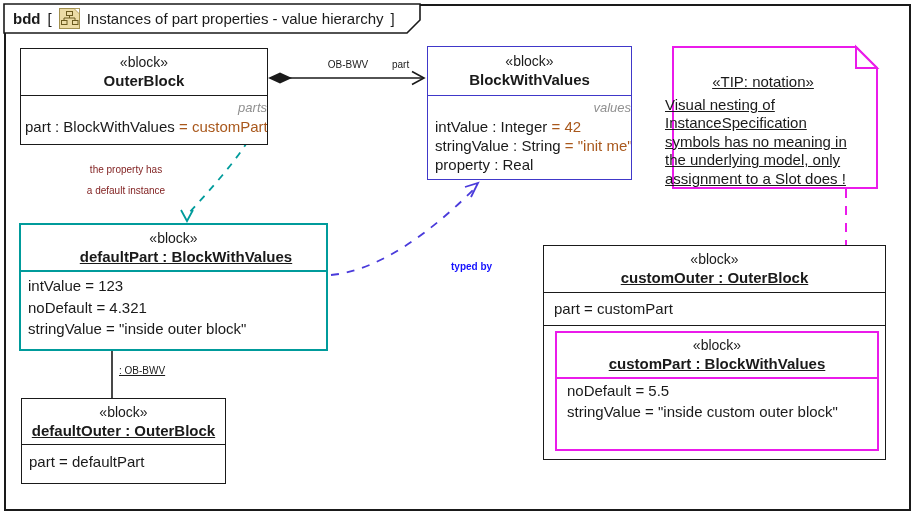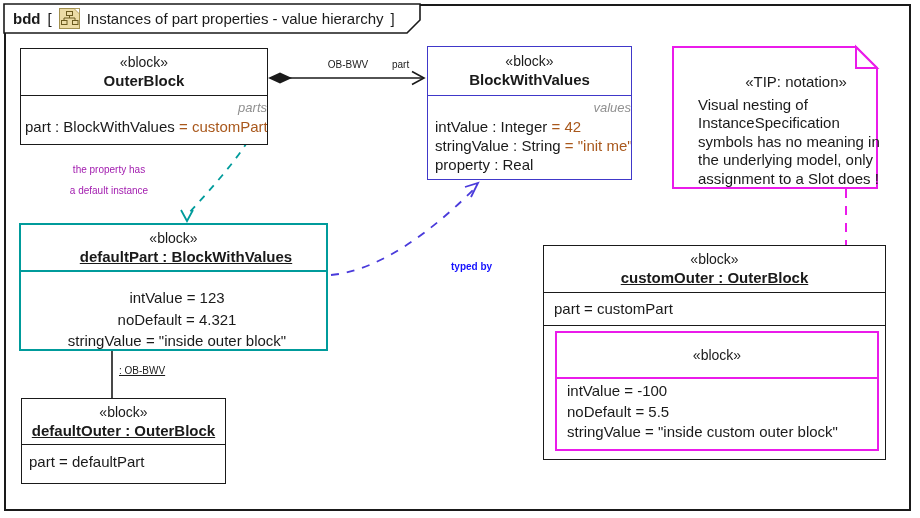--- a/index.html
+++ b/index.html
@@ -90,43 +90,43 @@
       <div class="bname">BlockWithValues</div>
     </div>
     <div class="body" style="padding-top:3px;">
       <div class="clabel">values</div>
       <div class="vrow"><span>intValue : Integer</span> <span class="val">= 42</span></div>
       <div class="vrow"><span>stringValue : String</span> <span class="val">= "init me"</span></div>
       <div class="vrow"><span>property : Real</span></div>
     </div>
   </div>
 
-  <div class="abs" style="left:698px;top:73px;width:196px;">
+  <div class="abs" style="left:665px;top:73px;width:196px;text-decoration:underline;">
     <div class="noteTxt" style="text-align:center;margin-bottom:4px;">«TIP: notation»</div>
     <div class="noteTxt ml">Visual nesting of
 InstanceSpecification
 symbols has no meaning in
 the underlying model, only
 assignment to a Slot does !</div>
   </div>
 
-  <div class="lbl ml" style="left:33px;top:159px;width:152px;text-align:center;color:#a21caf;line-height:21px;">the property has
+  <div class="lbl ml" style="left:50px;top:159px;width:152px;text-align:center;color:#7f1d1d;line-height:21px;">the property has
 a default instance</div>
 
   <div class="lbl" style="left:312px;top:55px;width:72px;text-align:center;">OB-BWV</div>
   <div class="lbl" style="left:392px;top:55px;">part</div>
 
   <div class="lbl" style="left:451px;top:257px;color:#1512ff;font-weight:bold;">typed by</div>
 
   <div class="block" style="left:19px;top:223px;width:309px;height:128px;--bc:#009b9b;--bw:2px;">
     <div class="hdr" style="height:47px;">
       <div class="stereo">«block»</div>
       <div class="bname uline" style="color:#1a1a1a;margin-left:25px;">defaultPart : BlockWithValues</div>
     </div>
-    <div class="body" style="padding-top:15px;color:#1a1a1a;text-align:center;">
+    <div class="body" style="padding-top:3px;color:#1a1a1a;">
       <div class="srow">intValue = 123</div>
       <div class="srow">noDefault = 4.321</div>
       <div class="srow">stringValue = "inside outer block"</div>
     </div>
   </div>
 
   <div class="lbl uline" style="left:119px;top:361px;">: OB-BWV</div>
 
   <div class="block" style="left:21px;top:398px;width:205px;height:86px;">
     <div class="hdr" style="height:46px;">
@@ -144,21 +144,21 @@
       <div class="bname uline">customOuter : OuterBlock</div>
     </div>
     <div class="body" style="height:33px;border-bottom:1.6px solid #1a1a1a;display:flex;align-items:center;">
       <div class="srow" style="padding-left:10px;">part = customPart</div>
     </div>
   </div>
 
   <div class="block" style="left:555px;top:331px;width:324px;height:120px;--bc:#ea1bea;--bw:2px;">
     <div class="hdr" style="height:46px;">
       <div class="stereo">«block»</div>
+      <div class="bname uline" style="color:#1a1a1a;">customPart : BlockWithValues</div>
     </div>
     <div class="body" style="padding-top:2px;color:#1a1a1a;">
-      <div class="srow" style="line-height:20.5px;padding-left:10px;">intValue = -100</div>
       <div class="srow" style="line-height:20.5px;padding-left:10px;">noDefault = 5.5</div>
       <div class="srow" style="line-height:20.5px;padding-left:10px;">stringValue = "inside custom outer block"</div>
     </div>
   </div>
 
 </div>
 
 </body></html>

